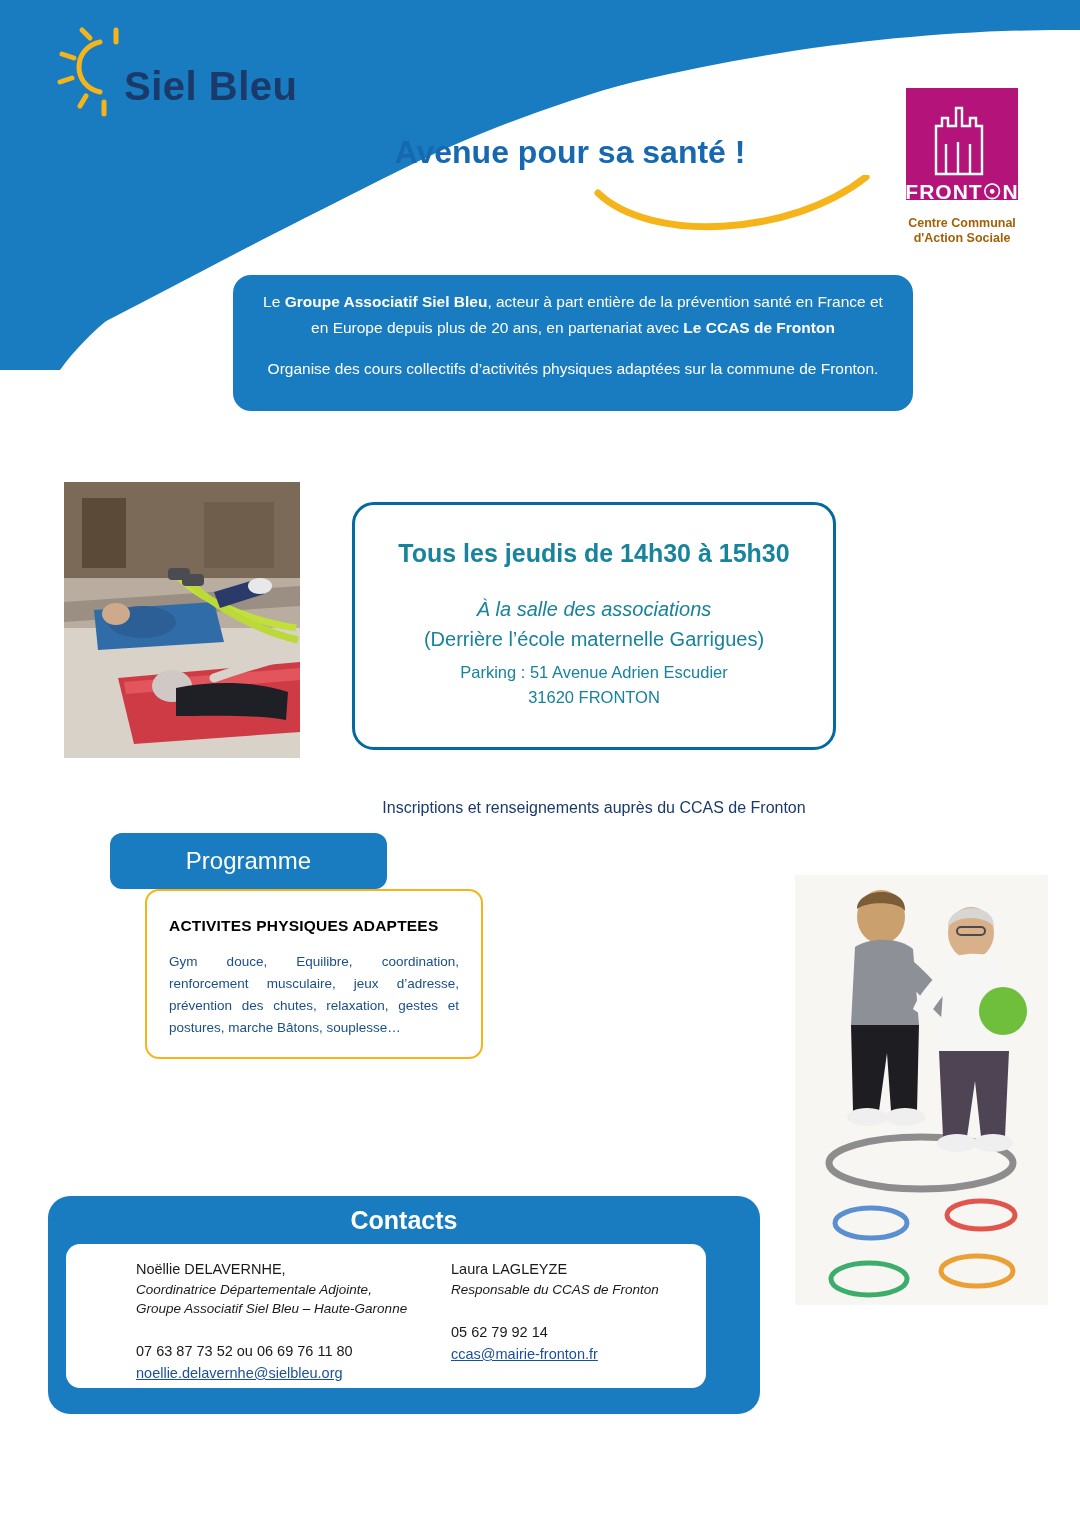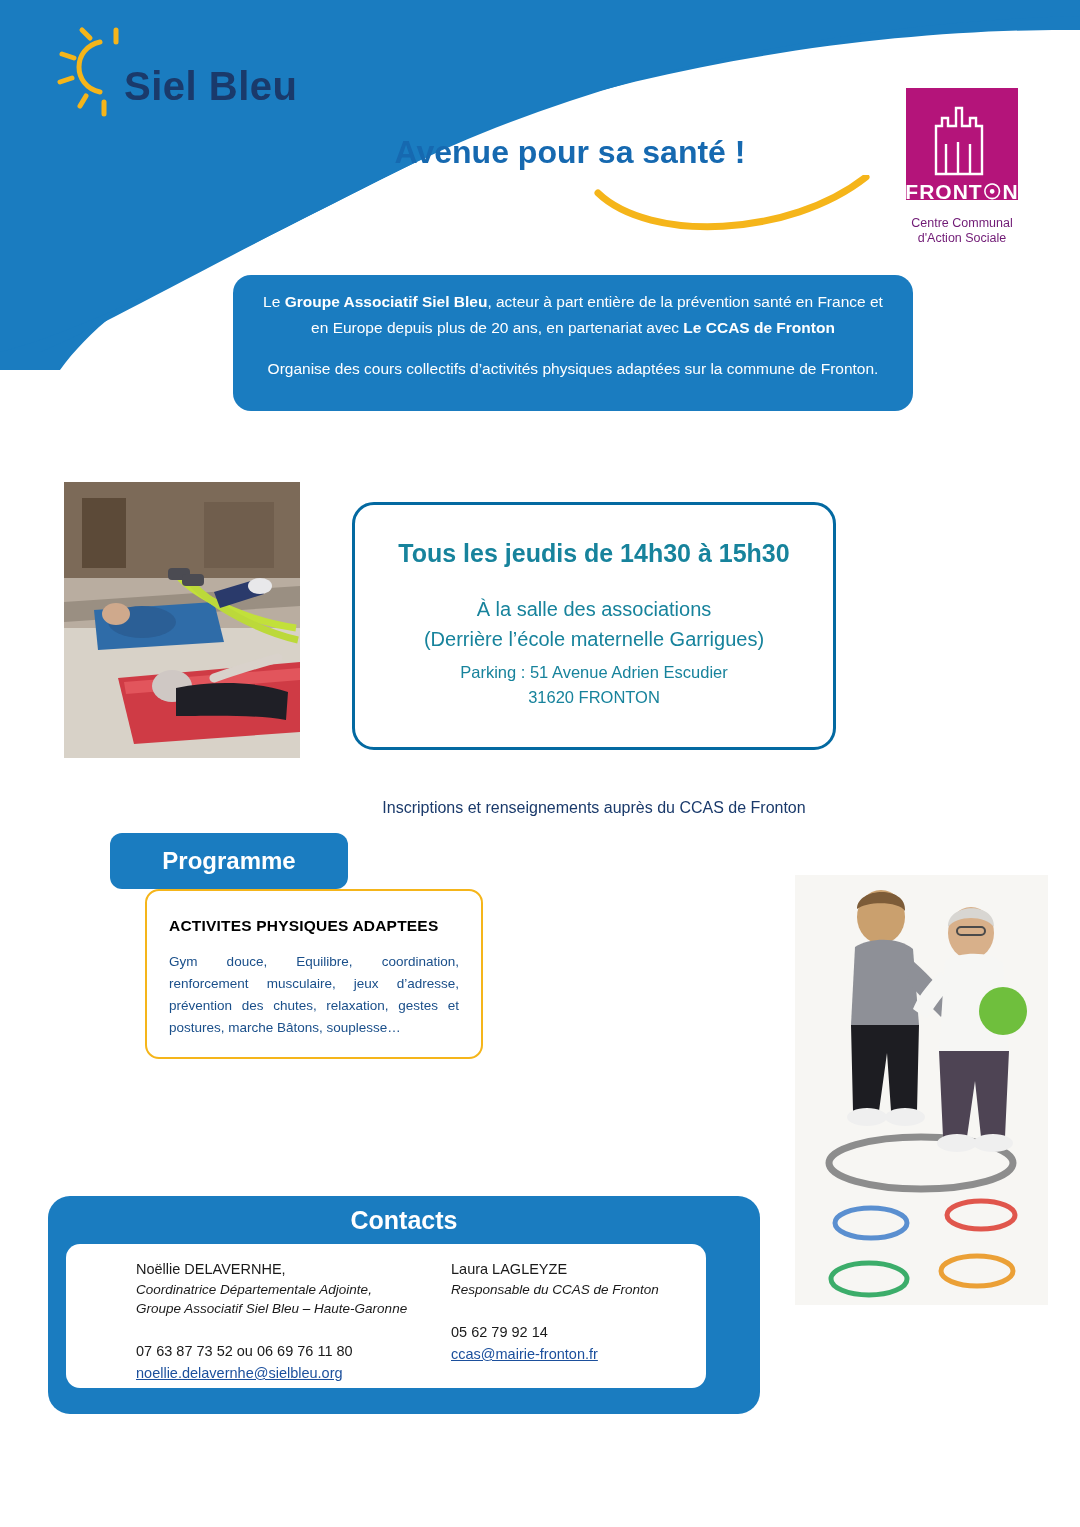--- a/index.html
+++ b/index.html
@@ -87,23 +87,24 @@
     font-size: 21px;
     font-weight: bold;
     letter-spacing: 1px;
   }
   .fronton-sub {
     position: absolute;
     left: 880px;
     top: 216px;
     width: 164px;
     text-align: center;
-    color: #701a75;
+    color: #a16207;
     font-size: 12.5px;
     line-height: 15px;
+    font-weight: bold;
   }
 
   
   .intro-box {
     position: absolute;
     left: 233px;
     top: 275px;
     width: 680px;
     height: 136px;
     background: #1a7cc0;
@@ -159,20 +160,21 @@
   .sched-title {
     font-size: 25px;
     font-weight: bold;
     color: #17839c;
     margin-bottom: 26px;
   }
   .sched-l1 {
     font-size: 20px;
     color: #17839c;
     line-height: 30px;
+    font-style: italic;
   }
   .sched-l2 {
     font-size: 20px;
     color: #17839c;
     line-height: 30px;
   }
   .sched-l3 {
     font-size: 16.5px;
     color: #17839c;
     line-height: 25px;
@@ -194,27 +196,27 @@
     font-size: 16px;
     line-height: 26px;
     color: #1a3a6b;
   }
 
   
   .programme-tab {
     position: absolute;
     left: 110px;
     top: 833px;
-    width: 238px;
+    width: 277px;
     height: 56px;
     background: #1a7cc0;
     border-radius: 12px;
     color: #ffffff;
     font-size: 24px;
-    font-weight: bold;
+    font-weight: normal;
     display: flex;
     align-items: center;
     justify-content: center;
   }
   .programme-box {
     position: absolute;
     left: 145px;
     top: 889px;
     width: 338px;
     height: 170px;

